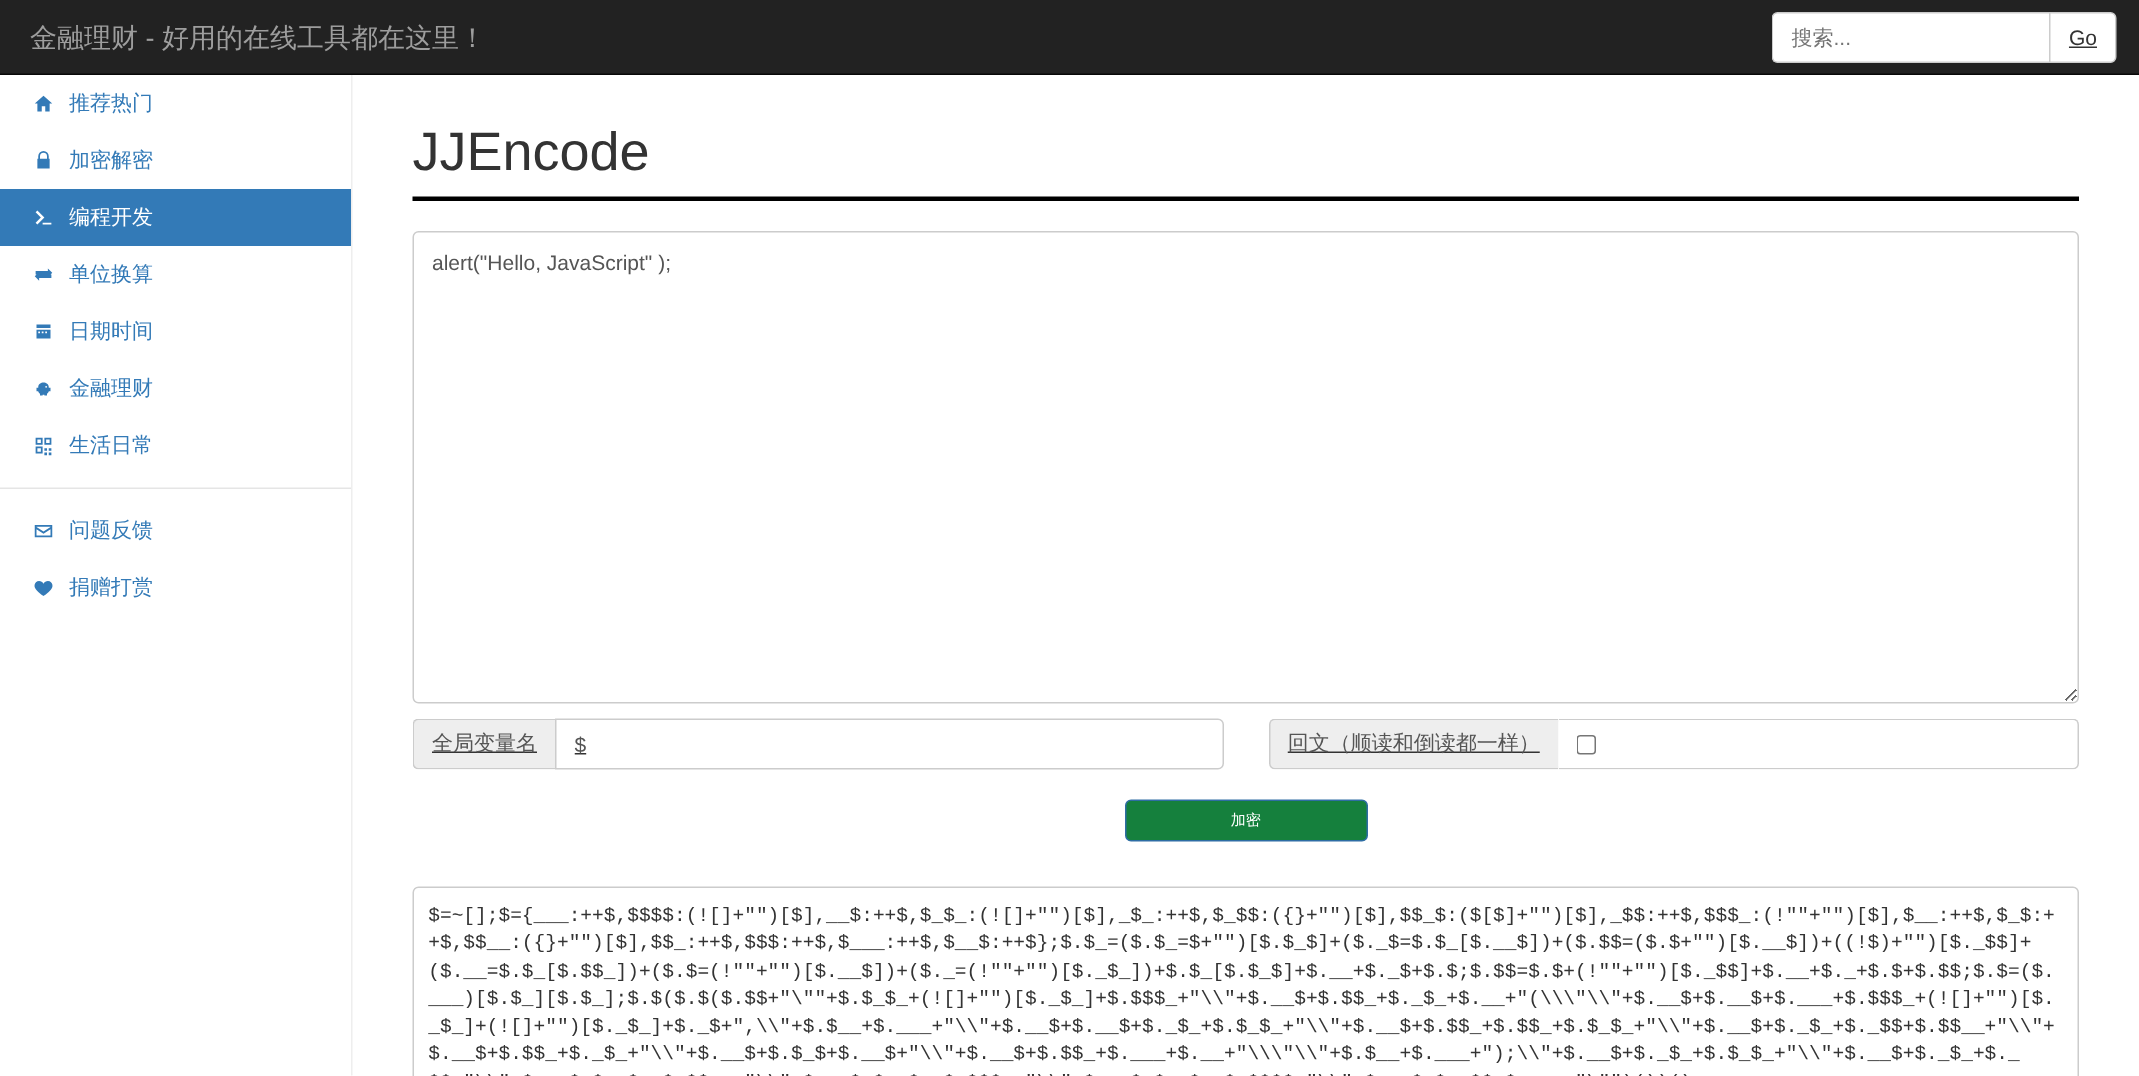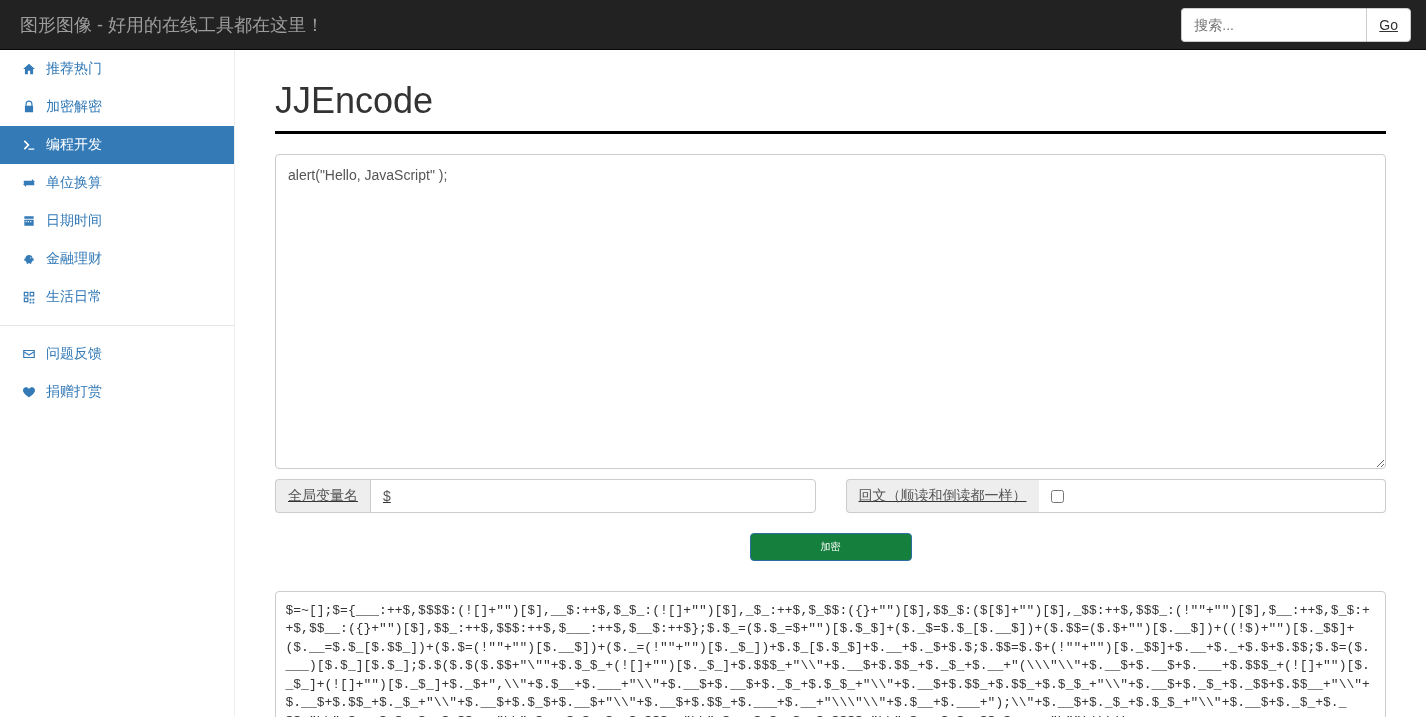--- a/index.html
+++ b/index.html
@@ -96,21 +96,21 @@
       background: #f5f5f5; border: 1px solid #ccc;
       border-radius: 4px; white-space: pre-wrap;
       font-family: Menlo, Monaco, Consolas, "Courier New", monospace;
       background: #fff;
     }
   </style>
 </head>
 <body>
 
 <nav class="navbar">
-  <a class="navbar-brand">图形图像 - 好用的在线工具都在这里！</a>
+  <a class="navbar-brand">金融理财 - 好用的在线工具都在这里！</a>
   <form class="navbar-form">
     <input type="text" class="search-input" placeholder="搜索..." style="">
     <button type="button" class="btn-go">Go</button>
   </form>
 </nav>
 
 <div class="sidebar">
 
   <a class="nav-item">
     <span class="icon">

